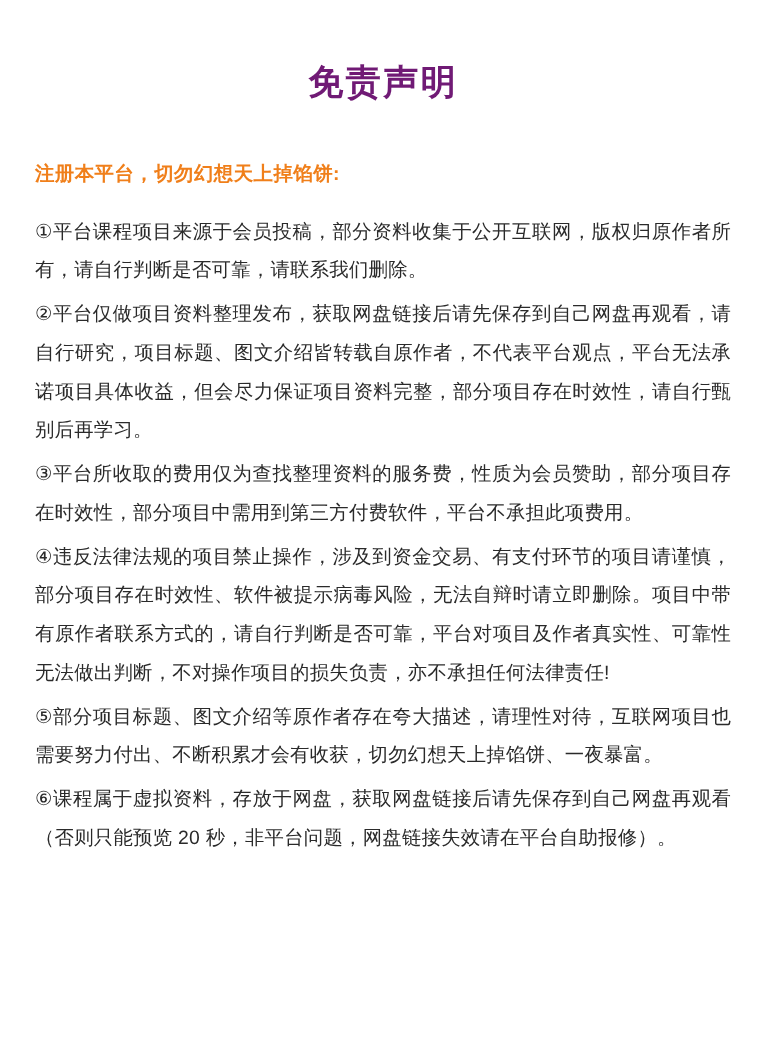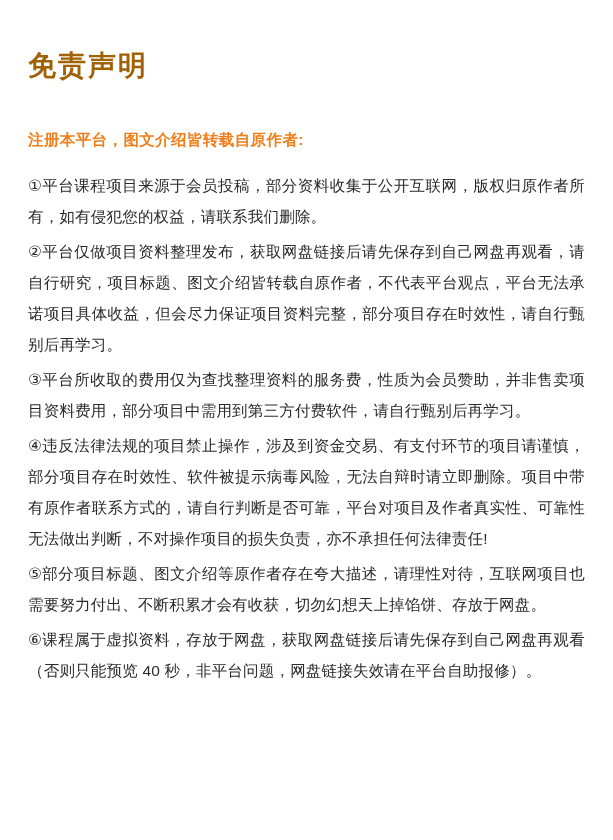--- a/index.html
+++ b/index.html
@@ -15,22 +15,22 @@
     overflow: hidden;
   }
   .page {
     width: 613px;
     height: 840px;
     box-sizing: border-box;
     padding: 30px 28px 0 28px;
     position: relative;
   }
   .doc-title {
-    text-align: left;
-    color: #a16207;
+    text-align: center;
+    color: #701a75;
     font-size: 28px;
     font-weight: bold;
     letter-spacing: 2px;
     margin: 16px 0 0 0;
     line-height: 1.4;
   }
   .lead {
     color: #f07f1a;
     font-size: 15.5px;
     font-weight: bold;
@@ -50,24 +50,24 @@
     letter-spacing: 0.2px;
   }
 </style>
 </head>
 <body>
 
 <div class="page">
 
   <h1 class="doc-title">免责声明</h1>
 
-  <p class="lead">注册本平台，图文介绍皆转载自原作者:</p>
+  <p class="lead">注册本平台，切勿幻想天上掉馅饼:</p>
 
   <div class="clauses">
-    <p class="clause">①平台课程项目来源于会员投稿，部分资料收集于公开互联网，版权归原作者所有，如有侵犯您的权益，请联系我们删除。</p>
+    <p class="clause">①平台课程项目来源于会员投稿，部分资料收集于公开互联网，版权归原作者所有，请自行判断是否可靠，请联系我们删除。</p>
     <p class="clause">②平台仅做项目资料整理发布，获取网盘链接后请先保存到自己网盘再观看，请自行研究，项目标题、图文介绍皆转载自原作者，不代表平台观点，平台无法承诺项目具体收益，但会尽力保证项目资料完整，部分项目存在时效性，请自行甄别后再学习。</p>
-    <p class="clause">③平台所收取的费用仅为查找整理资料的服务费，性质为会员赞助，并非售卖项目资料费用，部分项目中需用到第三方付费软件，请自行甄别后再学习。</p>
+    <p class="clause">③平台所收取的费用仅为查找整理资料的服务费，性质为会员赞助，部分项目存在时效性，部分项目中需用到第三方付费软件，平台不承担此项费用。</p>
     <p class="clause">④违反法律法规的项目禁止操作，涉及到资金交易、有支付环节的项目请谨慎，部分项目存在时效性、软件被提示病毒风险，无法自辩时请立即删除。项目中带有原作者联系方式的，请自行判断是否可靠，平台对项目及作者真实性、可靠性无法做出判断，不对操作项目的损失负责，亦不承担任何法律责任!</p>
-    <p class="clause">⑤部分项目标题、图文介绍等原作者存在夸大描述，请理性对待，互联网项目也需要努力付出、不断积累才会有收获，切勿幻想天上掉馅饼、存放于网盘。</p>
-    <p class="clause">⑥课程属于虚拟资料，存放于网盘，获取网盘链接后请先保存到自己网盘再观看（否则只能预览 40 秒，非平台问题，网盘链接失效请在平台自助报修）。</p>
+    <p class="clause">⑤部分项目标题、图文介绍等原作者存在夸大描述，请理性对待，互联网项目也需要努力付出、不断积累才会有收获，切勿幻想天上掉馅饼、一夜暴富。</p>
+    <p class="clause">⑥课程属于虚拟资料，存放于网盘，获取网盘链接后请先保存到自己网盘再观看（否则只能预览 20 秒，非平台问题，网盘链接失效请在平台自助报修）。</p>
   </div>
 
 </div>
 
 </body></html>

